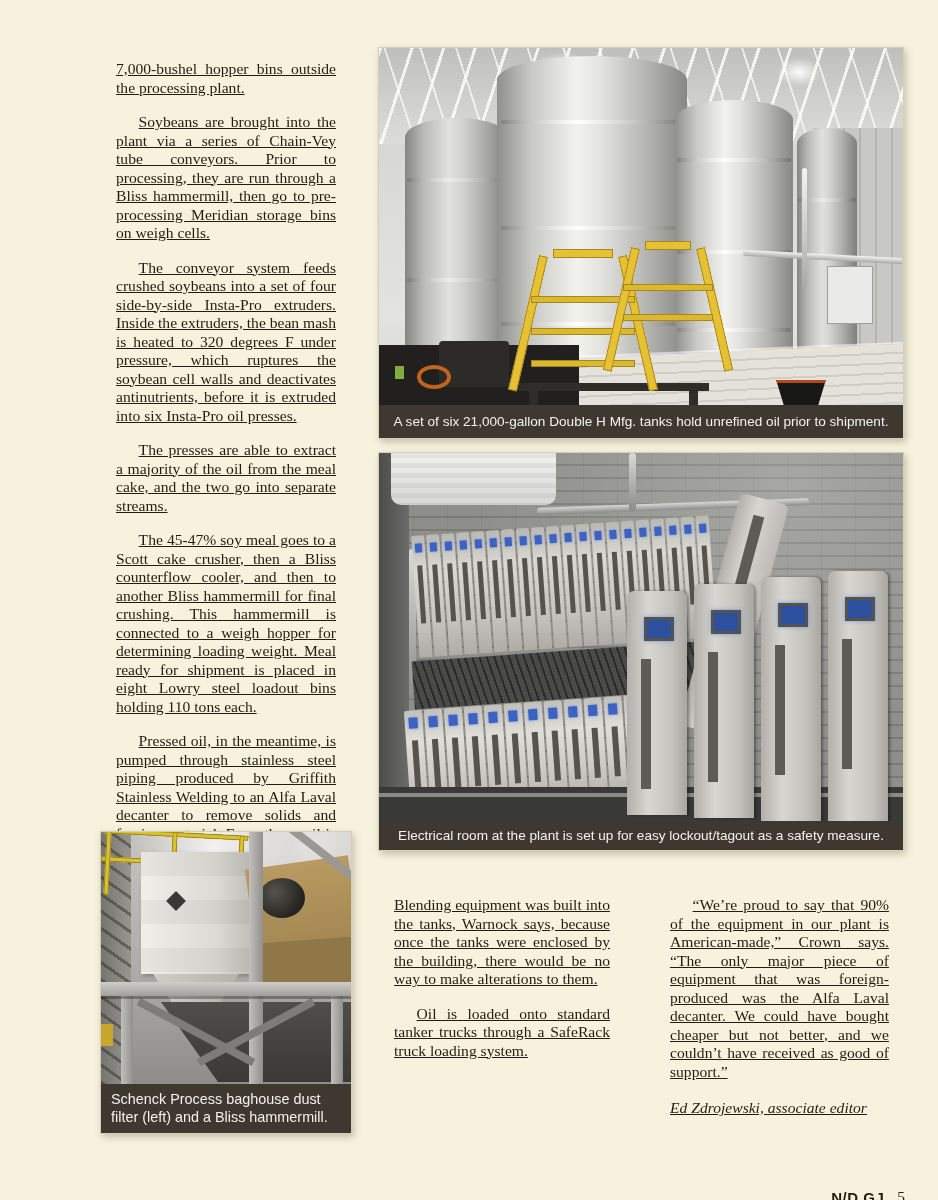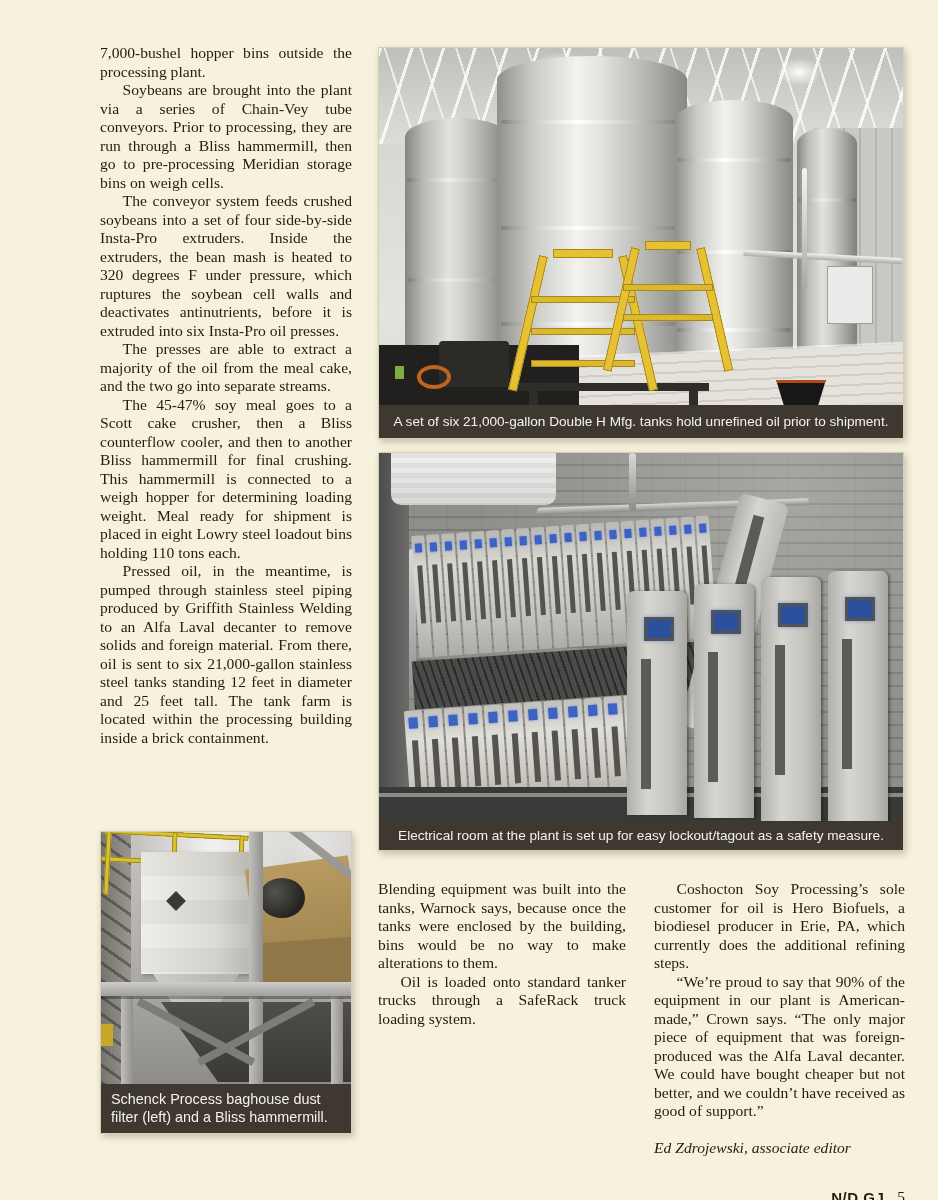--- a/index.html
+++ b/index.html
@@ -5,21 +5,21 @@
   html,body { margin:0; padding:0; }
   body {
     width:938px; height:1200px; position:relative; overflow:hidden;
     background:#f7f2de; color:#241c10;
     font-family:"Liberation Serif", serif;
   }
   .page { position:absolute; inset:0; }
 
   
   .col { position:absolute; text-align:justify; font-size:15.6px; line-height:18.5px; }
-  .col p { margin:0; }
+  .col p { margin:16px;text-decoration:underline; }
   .col p.indent { text-indent:1.45em; }
   .byline { margin-top:18px !important; text-align:left; font-style:italic; }
 
   
   .figure { position:absolute; border:1px solid #d6cfb8; box-shadow:2px 3px 7px rgba(70,58,28,.28); background:#3e3831; }
   .photo { position:relative; overflow:hidden; }
   .capbar {
     background:#3e3831; color:#f4f2ee;
     font-family:"Liberation Sans", sans-serif; 
   }
@@ -291,26 +291,25 @@
         </div>
       <i class="floor2"></i>
       <i class="conduit"></i>
     </div>
     <figcaption class="capbar center" style="height:29px;">
       <span>Electrical room at the plant is set up for easy lockout/tagout as a safety measure.</span>
     </figcaption>
   </figure>
 
   <div class="col" style="left:378px; top:880px; width:248px;">
-    <p>Blending equipment was built into the tanks, Warnock says, because once the tanks were enclosed by the building, bins would be no way to make alterations to them.</p>
+    <p>Blending equipment was built into the tanks, Warnock says, because once the tanks were enclosed by the building, there would be no way to make alterations to them.</p>
     <p class="indent">Oil is loaded onto standard tanker trucks through a SafeRack truck loading system.</p>
   </div>
 
   <div class="col" style="left:654px; top:880px; width:251px;">
-    <p class="indent">Coshocton Soy Processing’s sole customer for oil is Hero Biofuels, a biodiesel producer in Erie, PA, which currently does the additional refining steps.</p>
     <p class="indent">“We’re proud to say that 90% of the equipment in our plant is American-made,” Crown says. “The only major piece of equipment that was foreign-produced was the Alfa Laval decanter. We could have bought cheaper but not better, and we couldn’t have received as good of support.”</p>
     <p class="byline">Ed Zdrojewski, associate editor</p>
   </div>
 
   <div class="footer">
     <span class="fjournal">N/D GJ</span>
     <span class="fnum">5</span>
   </div>
 
 </div>

